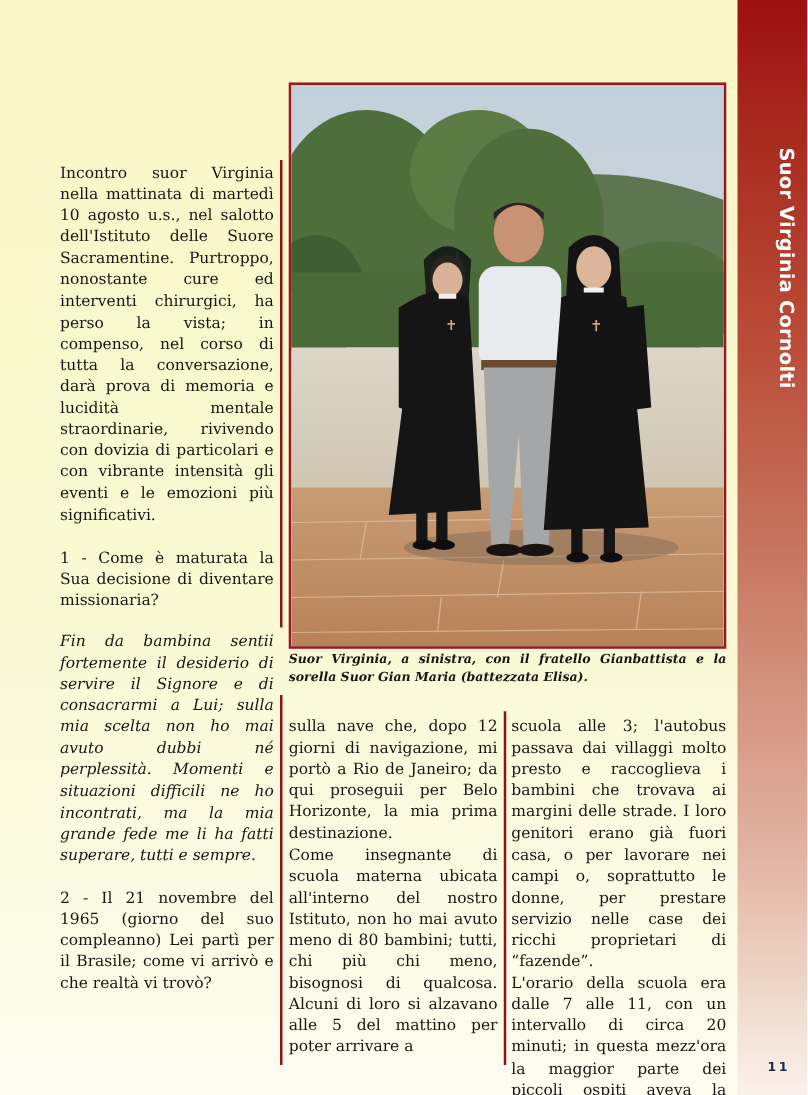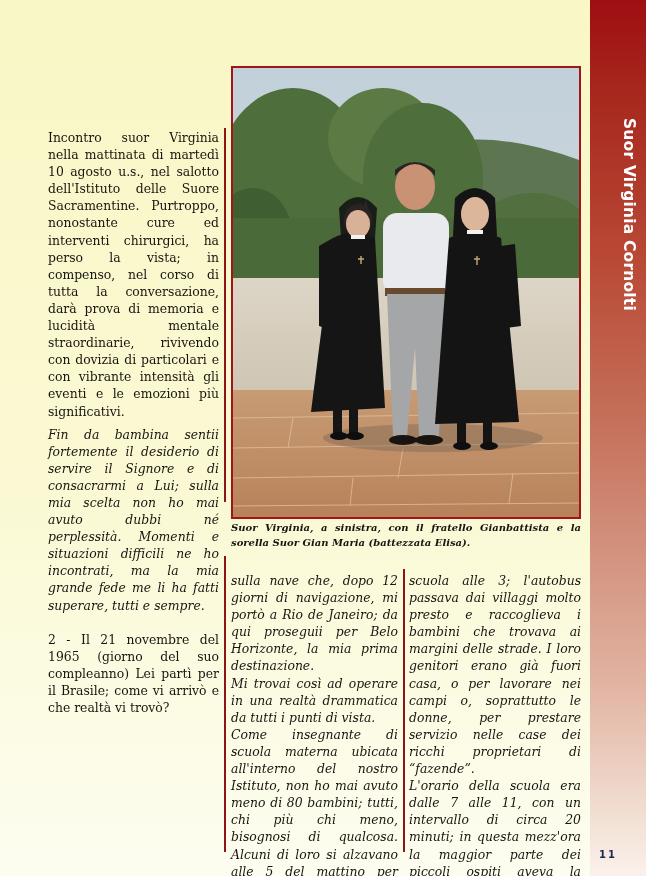--- a/index.html
+++ b/index.html
@@ -14,33 +14,33 @@
       background: linear-gradient(to bottom, #9e0f12 0%, #a82a1f 12%, #b94a36 30%, #c5705a 48%, #d2907c 62%, #e2b3a2 78%, #f0dccf 92%, #fbf1ec 100%);
     }
     .sidebar-title {
       position: absolute; left: 598px; top: 118px; width: 40px; height: 210px;
       writing-mode: vertical-rl;
       font-family: "DejaVu Sans", "Liberation Sans", sans-serif;
       font-weight: bold; font-size: 15.5px; color: #ffffff; letter-spacing: 0.2px;
       white-space: nowrap;
     }
     .page-number {
-      position: absolute; left: 599px; top: 849px;
+      position: absolute; left: 614px; top: 849px;
       font-family: "DejaVu Sans", "Liberation Sans", sans-serif;
       font-weight: bold; font-size: 10px; color: #1a2a4a; letter-spacing: 2px;
     }
     .vrule { position: absolute; width: 2px; background: #8e1416; }
     .col {
       position: absolute; font-size: 12.4px; line-height: 17.1px; text-align: justify;
     }
     .col p { margin: 0; }
     .col p.gap { margin-top: 12px; }
     .col p.q { margin-top: 17px; }
-    .col p.a { margin-top: 6px; font-style: italic; }
-    .col .it { font-style: italic; }
+    .col p.a { margin-top: 16px; font-style: italic; }
+    .col .it { }
     .col1 { left: 48px; top: 117px; width: 171px; }
     .col2 { left: 231px; top: 572px; width: 167px; }
     .col3 { left: 409px; top: 572px; width: 172px; }
     .photo-frame {
       position: absolute; left: 231px; top: 66px; width: 346px; height: 449px;
       border: 2px solid #a0151a; overflow: hidden; background: #c8d4dc;
     }
     .photo-svg { display: block; width: 346px; height: 449px; }
     .caption {
       position: absolute; left: 231px; top: 520px; width: 350px;
@@ -54,20 +54,21 @@
 <div class="sidebar"></div>
 <div class="sidebar-title">Suor Virginia Cornolti</div>
 <div class="page-number">11</div>
 
 <div class="vrule" style="left:224px; top:128px; height:374px;"></div>
 <div class="vrule" style="left:224px; top:556px; height:296px;"></div>
 <div class="vrule" style="left:403px; top:569px; height:283px;"></div>
 
 <div class="col col1">
   <p class="gap">Incontro suor Virginia nella mattinata di martedì 10 agosto u.s., nel salotto dell'Istituto delle Suore Sacramentine. Purtroppo, nonostante cure ed interventi chirurgici, ha perso la vista; in compenso, nel corso di tutta la conversazione, darà prova di memoria e lucidità mentale straordinarie, rivivendo con dovizia di particolari e con vibrante intensità gli eventi e le emozioni più significativi.</p>
+  <p class="q">1 - Come è maturata la Sua decisione di diventare missionaria?</p>
   <p class="a">Fin da bambina sentii fortemente il desiderio di servire il Signore e di consacrarmi a Lui; sulla mia scelta non ho mai avuto dubbi né perplessità. Momenti e situazioni difficili ne ho incontrati, ma la mia grande fede me li ha fatti superare, tutti e sempre.</p>
   <p class="q">2 - Il 21 novembre del 1965 (giorno del suo compleanno) Lei partì per il Brasile; come vi arrivò e che realtà vi trovò?</p>
 
 </div>
 
 <div class="photo-frame">
   <svg class="photo-svg" viewBox="0 0 346 449">
     <defs>
       <linearGradient id="sky" x1="0" y1="0" x2="0" y2="1">
         <stop offset="0" stop-color="#c2d0da"></stop>
@@ -141,20 +142,19 @@
       <rect x="250" y="354" width="9" height="22" fill="#141414"></rect>
       <ellipse cx="229" cy="378" rx="9" ry="4" fill="#0e0e0e"></ellipse>
       <ellipse cx="256" cy="378" rx="9" ry="4" fill="#0e0e0e"></ellipse>
     </g>
   </svg>
 </div>
 <div class="caption">Suor Virginia, a sinistra, con il fratello Gianbattista e la sorella Suor Gian Maria (battezzata Elisa).</div>
 
 <div class="col col2">
   <p class="it">sulla nave che, dopo 12 giorni di navigazione, mi portò a Rio de Janeiro; da qui proseguii per Belo Horizonte, la mia prima destinazione.</p>
-  <p class="it">Mi trovai così ad operare in una realtà drammatica da tutti i punti di vista.</p>
   <p class="it">Come insegnante di scuola materna ubicata all'interno del nostro Istituto, non ho mai avuto meno di 80 bambini; tutti, chi più chi meno, bisognosi di qualcosa. Alcuni di loro si alzavano alle 5 del mattino per poter arrivare a</p>
 </div>
 
 <div class="col col3">
   <p class="it">scuola alle 3; l'autobus passava dai villaggi molto presto e raccoglieva i bambini che trovava ai margini delle strade. I loro genitori erano già fuori casa, o per lavorare nei campi o, soprattutto le donne, per prestare servizio nelle case dei ricchi proprietari di “fazende”.</p>
   <p class="it">L'orario della scuola era dalle 7 alle 11, con un intervallo di circa 20 minuti; in questa mezz'ora la maggior parte dei piccoli ospiti aveva la possibilità di mangiare qualcosa dal momento che</p>
 </div>
 
 </body></html>

